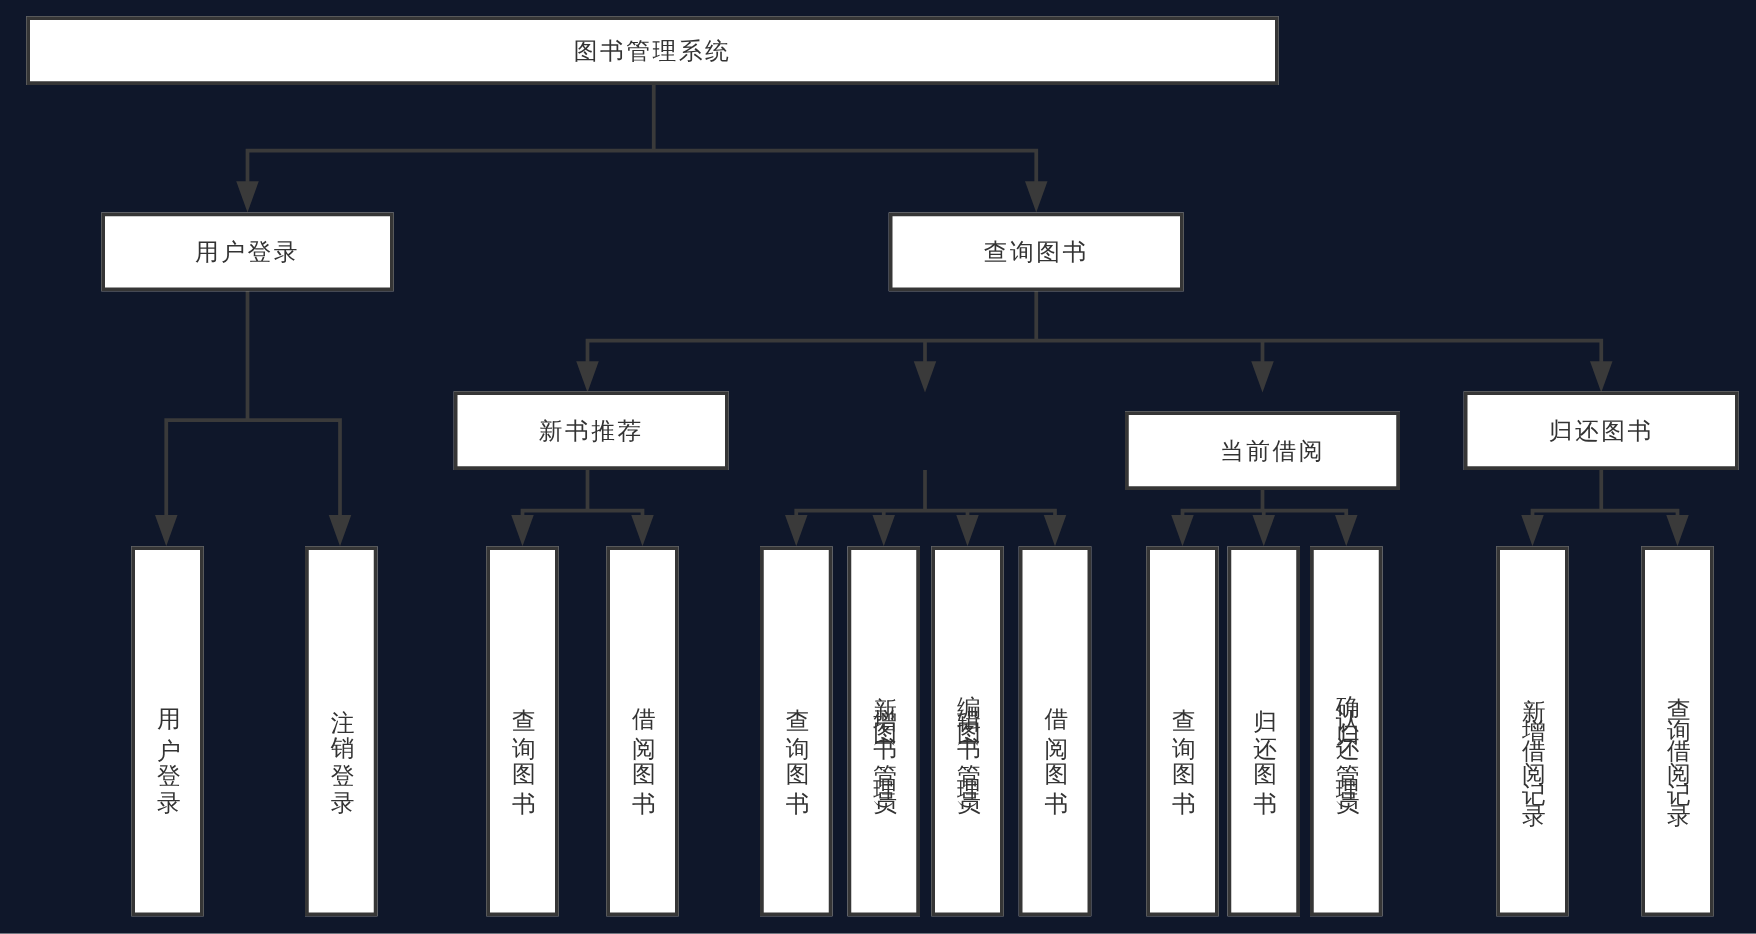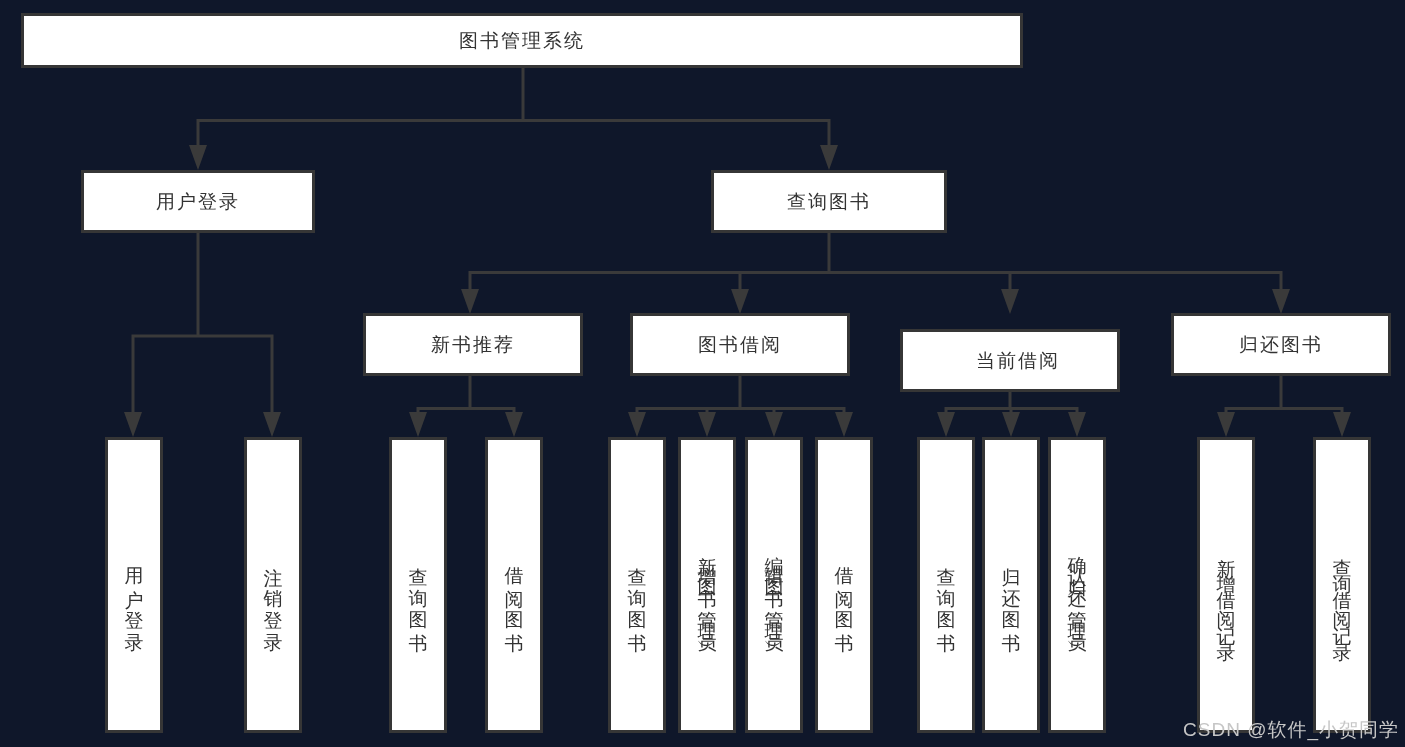--- a/index.html
+++ b/index.html
@@ -78,23 +78,20 @@
   <div class="box hbox" style="left:81px;top:170px;width:234px;height:63px;">
     <span>用户登录</span>
   </div>
   <div class="box hbox" style="left:711px;top:170px;width:236px;height:63px;">
     <span>查询图书</span>
   </div>
 
   <div class="box hbox" style="left:363px;top:313px;width:220px;height:63px;text-align:center;">
     <span>新书推荐</span>
   </div>
-  <div class="box hbox" style="left:630px;top:313px;width:220px;height:63px;">
-    <span>图书借阅</span>
-  </div>
   <div class="box hbox" style="left:900px;top:329px;width:220px;height:63px;padding-left:16px;">
     <span>当前借阅</span>
   </div>
   <div class="box hbox" style="left:1171px;top:313px;width:220px;height:63px;">
     <span>归还图书</span>
   </div>
 
   <div class="box vbox" style="left:105px;top:437px;width:58px;height:296px;">
     <span class="sp4">用户登录</span>
   </div>
@@ -132,15 +129,14 @@
     <span class="sp9">确认归还（管理员）</span>
   </div>
 
   <div class="box vbox" style="left:1197px;top:437px;width:58px;height:296px;">
     <span class="sp6">新增借阅记录</span>
   </div>
   <div class="box vbox" style="left:1313px;top:437px;width:58px;height:296px;">
     <span class="sp6">查询借阅记录</span>
   </div>
 
-  <div class="watermark">CSDN @软件_小贺同学</div>
 
 </div>
 
 </body></html>

